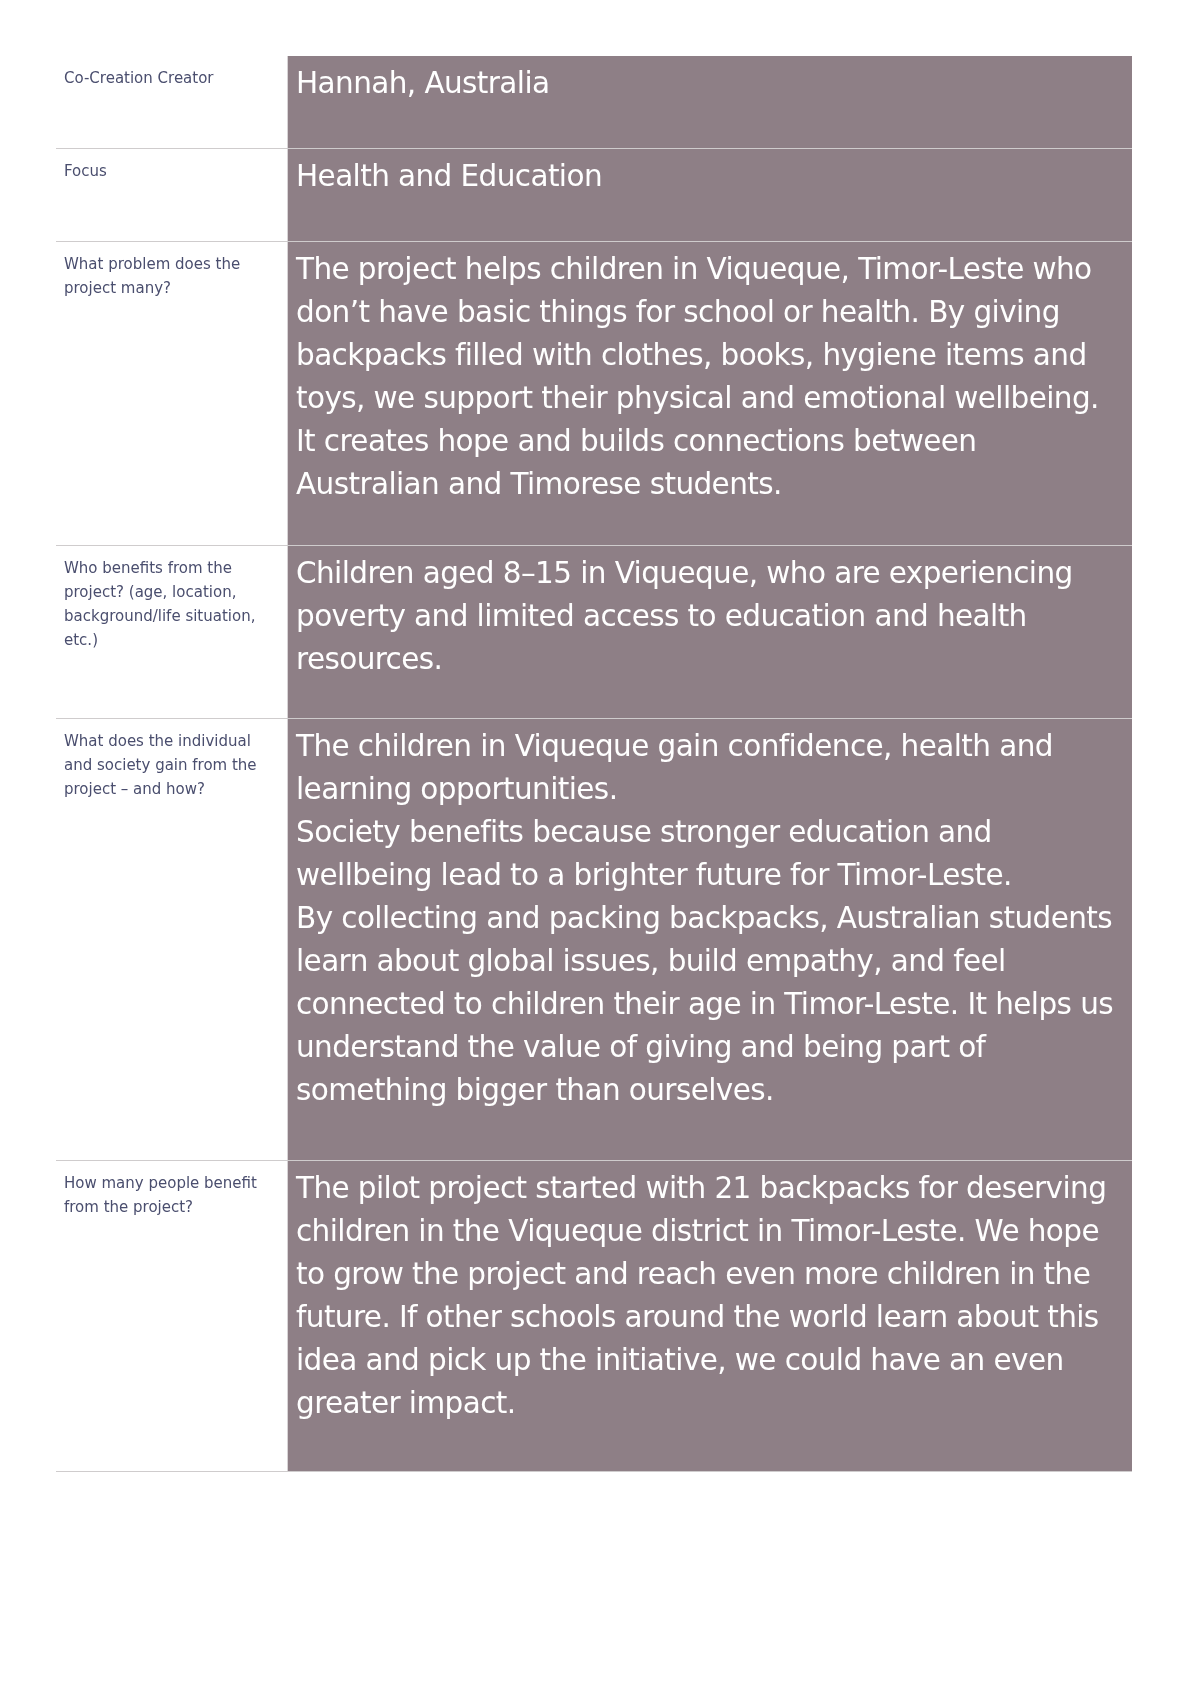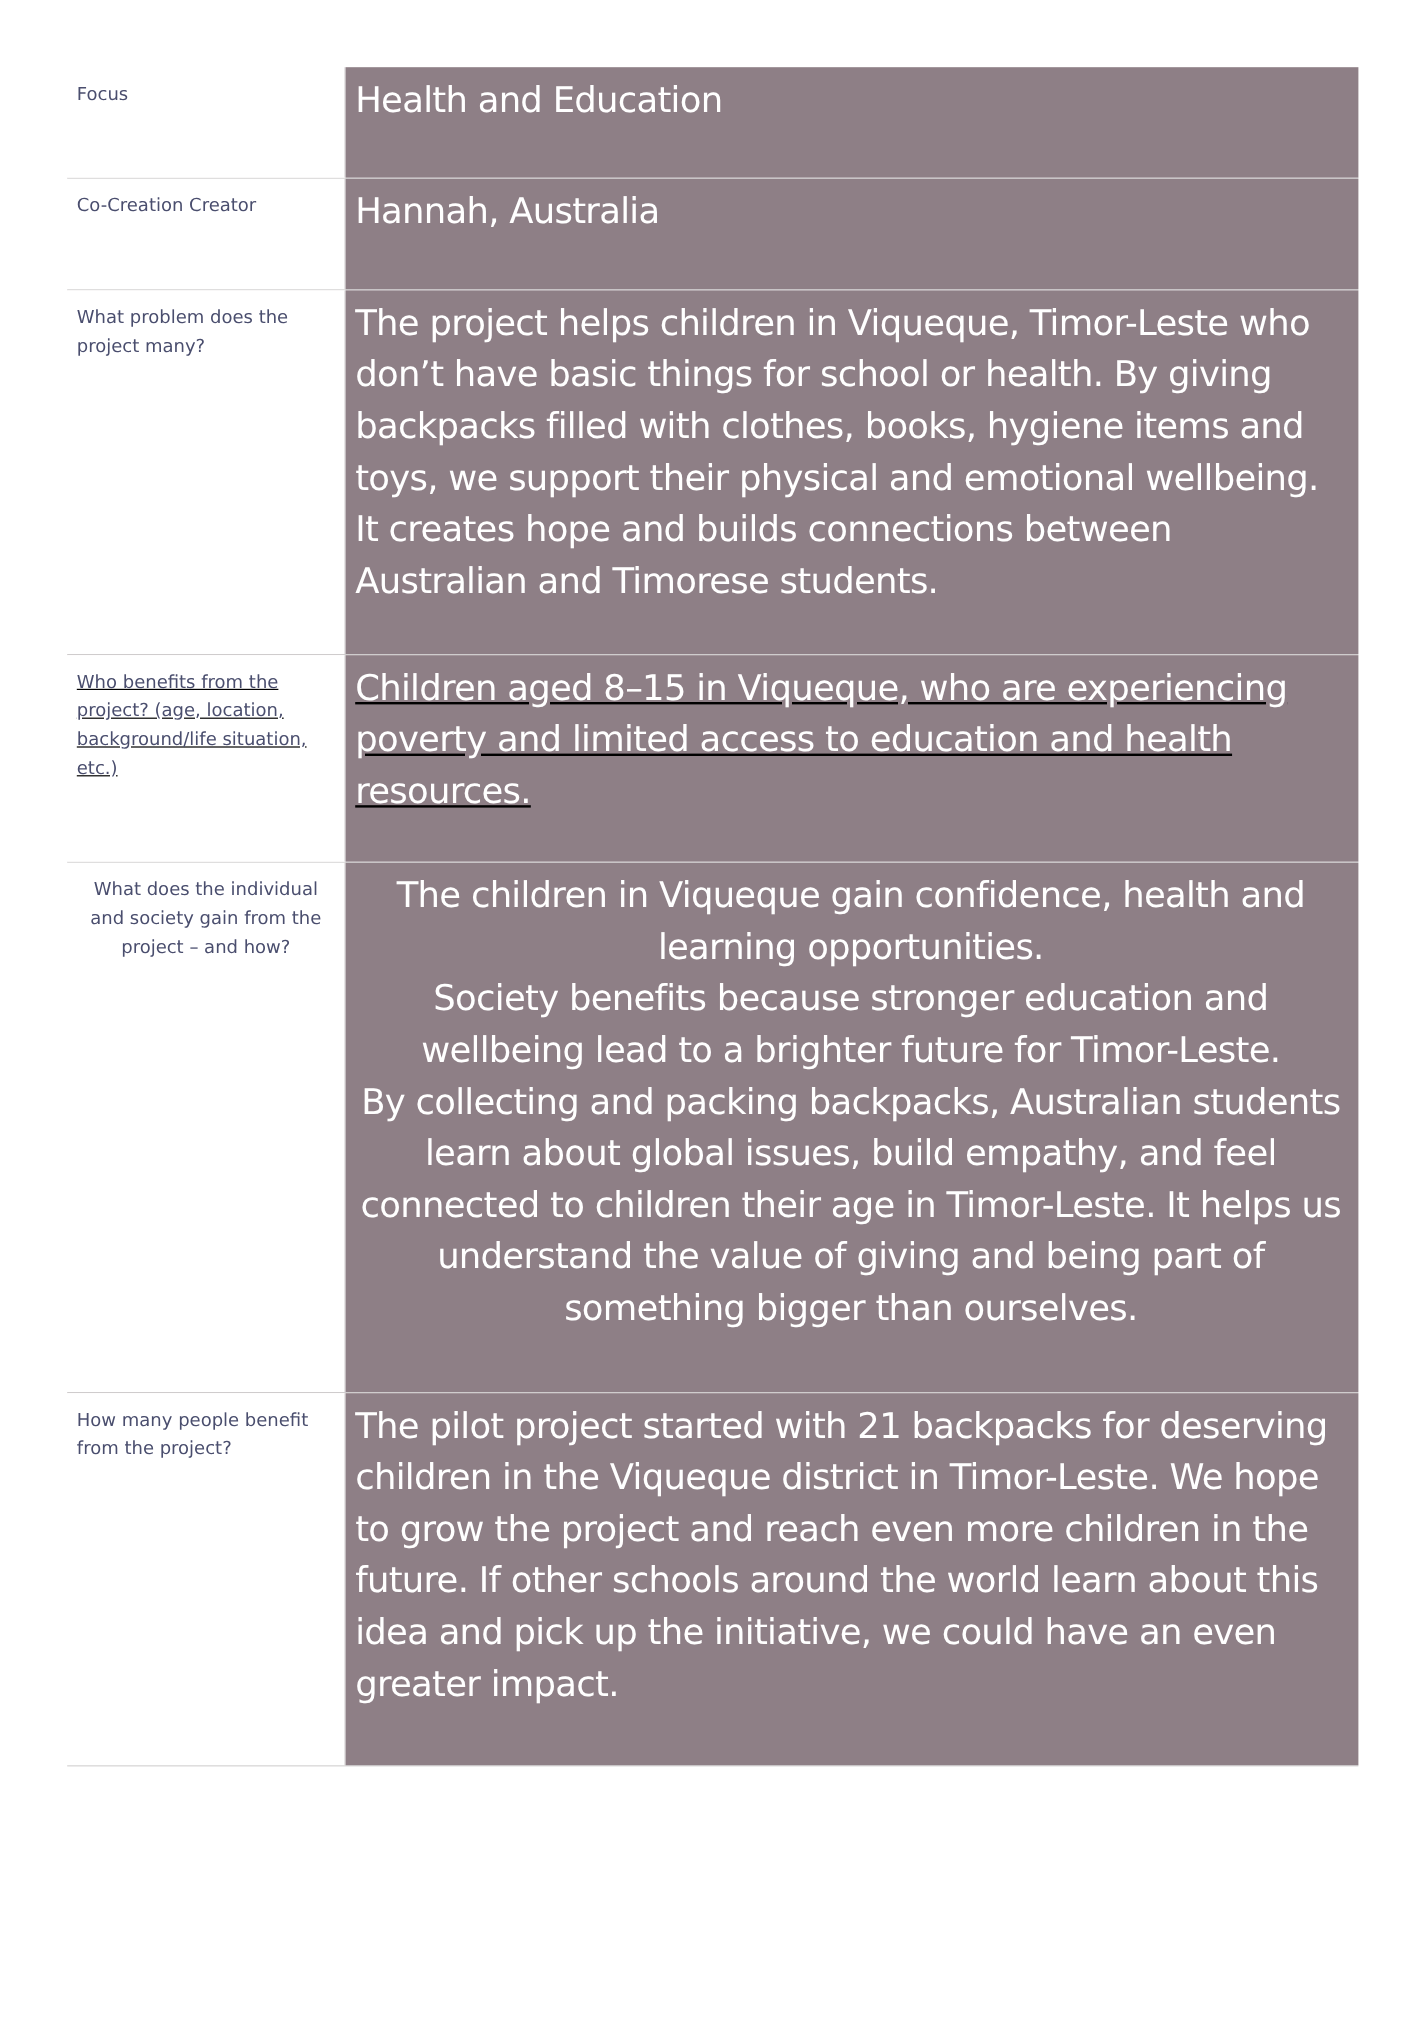--- a/index.html
+++ b/index.html
@@ -46,39 +46,39 @@
       font-weight: bold;
       font-size: 34px;
       line-height: 44px;
       letter-spacing: -0.3px;
       padding-top: 8px;
     }
     .r0 { height: 94px; }
     .r1 { height: 93px; }
     .r2 { height: 93px; }
     .r3 { height: 304px; }
-    .r4 { height: 173px; text-decoration: underline; }
-    .r5 { height: 442px; text-align: center; }
+    .r4 { height: 173px; }
+    .r5 { height: 442px; }
     .r6 { height: 311px; }
     .label p { margin: 0; }
   </style>
 </head>
 <body>
 
 <div class="table">
 
 
+  <div class="row r1">
+    <div class="label">Co-Creation Creator</div>
+    <div class="value">Hannah, Australia</div>
+  </div>
+
   <div class="row r2">
     <div class="label">Focus</div>
     <div class="value">Health and Education</div>
-  </div>
-
-  <div class="row r1">
-    <div class="label">Co-Creation Creator</div>
-    <div class="value">Hannah, Australia</div>
   </div>
 
   <div class="row r3">
     <div class="label">
       <p>What problem does the project many?</p>
     </div>
     <div class="value">The project helps children in Viqueque, Timor-Leste who don’t have basic things for school or health. By giving backpacks filled with clothes, books, hygiene items and toys, we support their physical and emotional wellbeing. It creates hope and builds connections between Australian and Timorese students.</div>
   </div>
 
   <div class="row r4">

